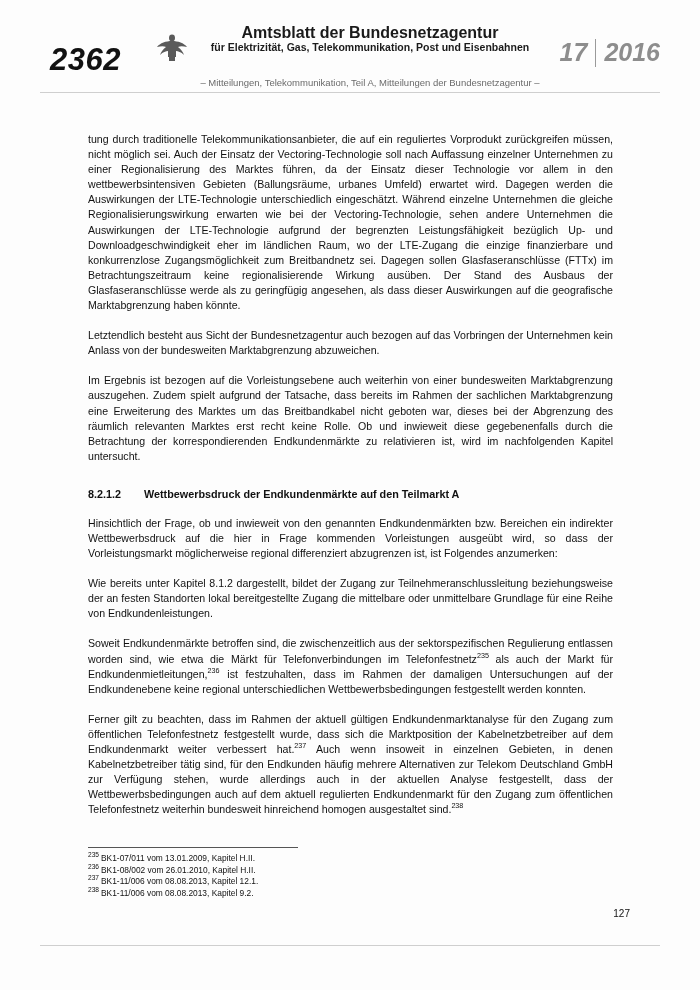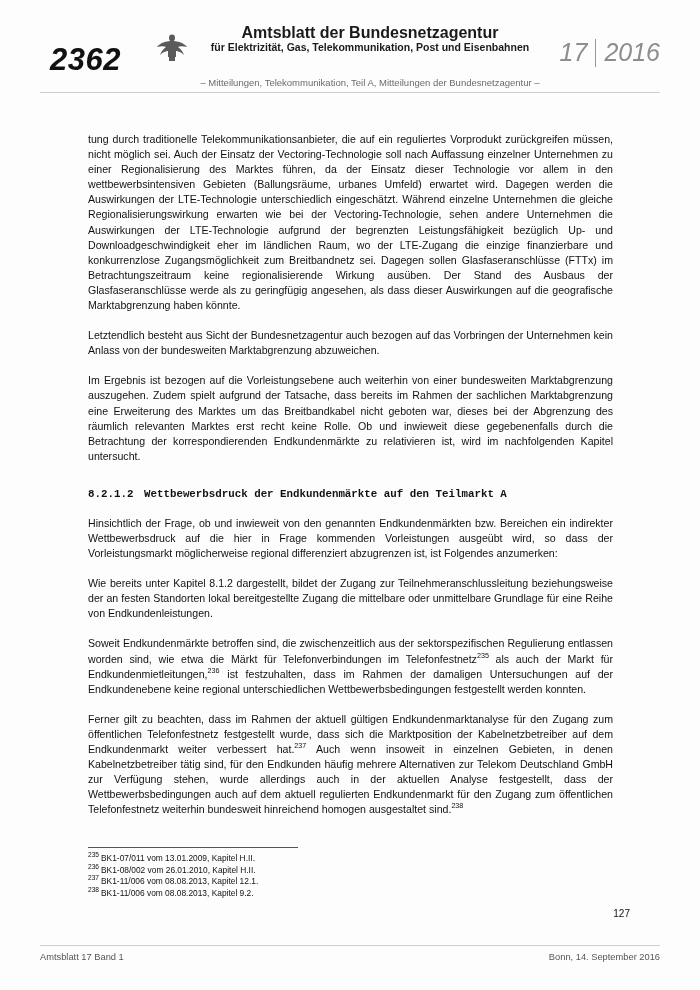--- a/index.html
+++ b/index.html
@@ -77,21 +77,21 @@
     margin-top: 22px;
   }
   .header-right {
     position: absolute;
     right: 0px;
     top: 16px;
     display: flex;
     align-items: center;
     color: #8d8d8d;
     font-style: italic;
-    font-weight: normal;
+    font-weight: bold;
     font-size: 25px;
   }
   .header-right .issue {
     padding-right: 8px;
   }
   .header-right .divider {
     width: 1px;
     height: 28px;
     background: #9a9a9a;
   }
@@ -121,21 +121,20 @@
   .content p {
     margin: 0 17px 15px 0;
     text-align: justify;
     hyphens: manual;
   }
   h3.section-heading {
     font-size: 10.8px;
     font-weight: bold;
     margin: 23px 0 15px 0;
     line-height: 14px;
-    font-family: Liberation Mono, monospace;
   }
   h3.section-heading .num {
     display: inline-block;
     width: 56px;
   }
   sup {
     font-size: 7.2px;
     vertical-align: super;
     line-height: 0;
   }
@@ -248,18 +247,14 @@
   <div class="footnotes">
     <div class="fn"><sup>235</sup><span>BK1-07/011 vom 13.01.2009, Kapitel H.II.</span></div>
     <div class="fn"><sup>236</sup><span>BK1-08/002 vom 26.01.2010, Kapitel H.II.</span></div>
     <div class="fn"><sup>237</sup><span>BK1-11/006 vom 08.08.2013, Kapitel 12.1.</span></div>
     <div class="fn"><sup>238</sup><span>BK1-11/006 vom 08.08.2013, Kapitel 9.2.</span></div>
   </div>
 
   <div class="page-num-bottom">127</div>
 
   <div class="footer-rule"></div>
-  <div class="footer">
-    <span>Amtsblatt 17 Band 1</span>
-    <span>Bonn, 14. September 2016</span>
-  </div>
 
 </div>
 
 </body></html>

